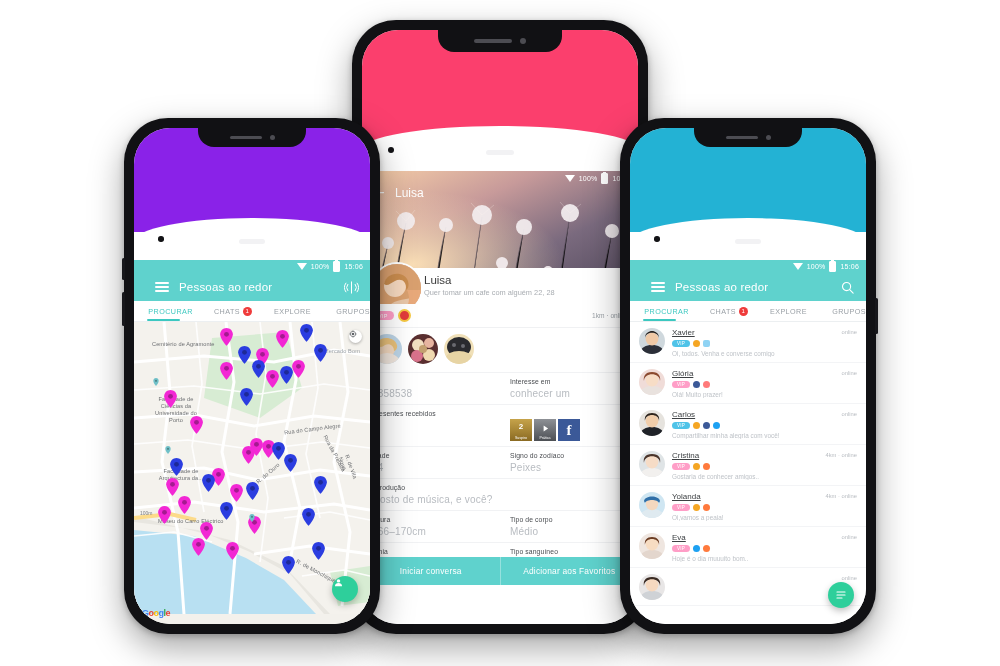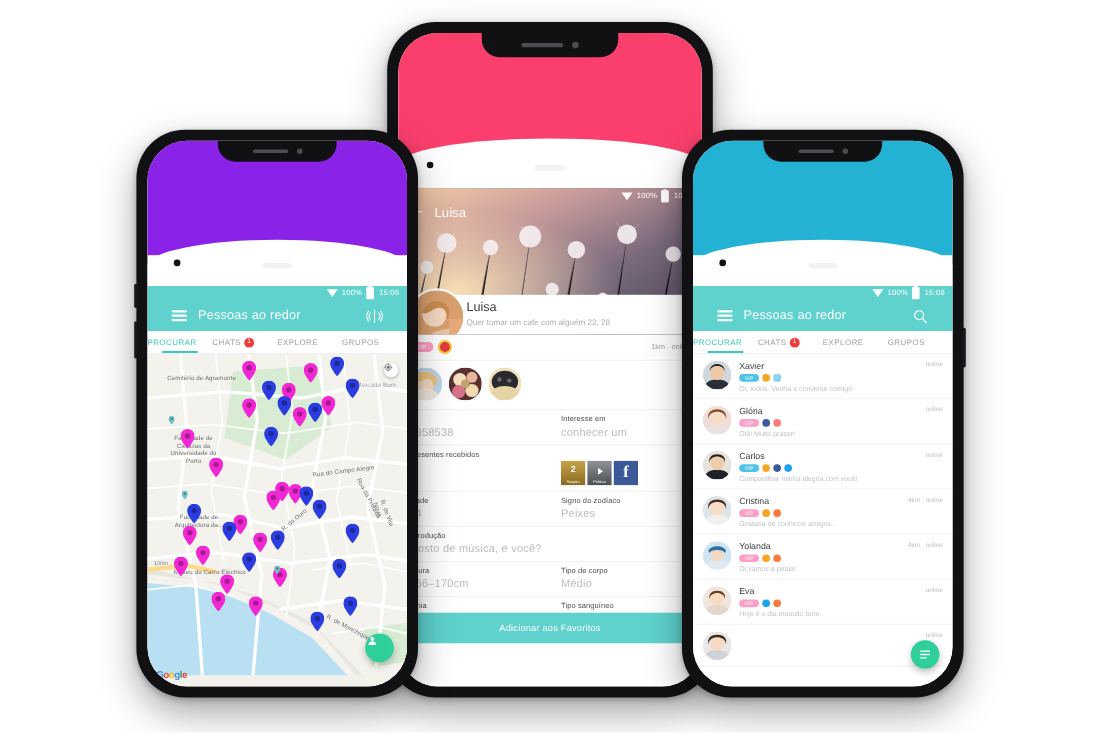--- a/index.html
+++ b/index.html
@@ -23,29 +23,29 @@
   .whitecurve{position:relative;width:100%;background:#fff;border-top-left-radius:55% 26px;border-top-right-radius:55% 26px;margin-top:-14px;}
   .frontcam{position:absolute;border-radius:50%;background:#131316;}
   .earpiece{position:absolute;border-radius:6px;background:#f2f2f4;}
 
   .statusbar{display:flex;align-items:center;justify-content:flex-end;gap:4px;
              color:#fff;font-size:7px;letter-spacing:.2px;padding:0 7px;}
   .sb-wifi{width:0;height:0;border-left:5px solid transparent;border-right:5px solid transparent;border-top:7px solid #fff;}
   .sb-batt{width:5px;height:9px;border:1px solid #fff;border-radius:1px;background:#fff;position:relative;}
   .sb-batt:after{content:"";position:absolute;top:-2px;left:1px;width:3px;height:1px;background:#fff;}
 
-  .appbar{display:flex;align-items:center;gap:10px;padding:0 22px;color:#fff;}
+  .appbar{display:flex;align-items:center;gap:10px;padding:0 11px;color:#fff;margin-left:10px;}
   .appbar .title{font-size:11.5px;letter-spacing:.2px;}
   .hamburger{display:flex;flex-direction:column;gap:2.5px;width:14px;}
   .hamburger i{display:block;height:1.6px;background:#fff;border-radius:1px;}
   .spacer{flex:1;}
   .ic{width:15px;height:15px;display:block;}
 
   .tabs{display:flex;align-items:stretch;background:#fff;border-bottom:1px solid #eceff1;}
-  .tab{flex:1;display:flex;align-items:center;justify-content:flex-start;gap:3px;
+  .tab{flex:1;display:flex;align-items:center;justify-content:flex-end;gap:3px;
        font-size:7.2px;letter-spacing:.45px;color:#9aa0a6;position:relative;}
   .tab.active{color:#3cc8c0;}
   .tab.active:after{content:"";position:absolute;bottom:0;left:22%;right:22%;height:2px;background:#3cc8c0;border-radius:2px;}
   .badge{background:#ef3b3b;color:#fff;border-radius:50%;width:9px;height:9px;
          display:flex;align-items:center;justify-content:center;font-size:6px;line-height:1;}
 
   
   .map{position:relative;flex:1;background:#f3f1ec;overflow:hidden;}
   .map svg{position:absolute;inset:0;}
   .maplabel{position:absolute;font-size:5.6px;color:#6d6f72;line-height:1.25;letter-spacing:.1px;}
@@ -91,21 +91,21 @@
          justify-content:center;font-size:15px;font-family:"Liberation Serif",serif;font-weight:bold;}
   .actions{display:flex;background:#5fd2cd;color:#fff;}
   .actions div{flex:1;text-align:center;font-size:8.4px;padding:9px 0;letter-spacing:.2px;}
   .actions div+div{border-left:1px solid rgba(255,255,255,.35);}
 
   
   .list{flex:1;background:#fff;overflow:hidden;}
   .litem{display:flex;gap:7px;padding:6px 9px 5px;border-bottom:1px solid #f3f4f6;position:relative;}
   .lav{width:26px;height:26px;border-radius:50%;overflow:hidden;flex:0 0 26px;}
   .lbody{flex:1;min-width:0;}
-  .lname{font-size:8px;color:#3d4043;}
+  .lname{font-size:8px;color:#3d4043;text-decoration:underline;}
   .lbadges{display:flex;align-items:center;gap:3px;margin-top:3px;}
   .lchip{font-size:4.6px;color:#fff;border-radius:6px;padding:1px 5px;letter-spacing:.2px;}
   .dotic{width:7px;height:7px;border-radius:50%;display:inline-block;}
   .lmsg{font-size:6.4px;color:#bfc3c8;margin-top:3px;white-space:nowrap;overflow:hidden;text-overflow:ellipsis;}
   .lright{font-size:5.8px;color:#b9bdc2;position:absolute;right:9px;top:7px;}
 </style>
 </head>
 <body>
 
 <div class="stage">
@@ -298,20 +298,21 @@
           <div class="gcell" style="padding-bottom:2px;">
             <div class="glabel">Etnia</div>
           </div>
           <div class="gcell" style="padding-bottom:2px;">
             <div class="glabel">Tipo sanguíneo</div>
           </div>
         </div>
       </div>
 
       <div class="actions">
+        <div>Iniciar conversa</div>
         <div>Adicionar aos Favoritos</div>
       </div>
       <div style="flex:1;background:#fff;"></div>
     </div>
   </div>
 
   <div class="phone" style="left:124px;top:118px;width:256px;height:516px;">
     <div class="btn-side" style="left:-2px;top:140px;width:3px;height:22px;"></div>
     <div class="btn-side" style="left:-2px;top:174px;width:3px;height:34px;"></div>
     <div class="inner" style="display:flex;flex-direction:column;">

